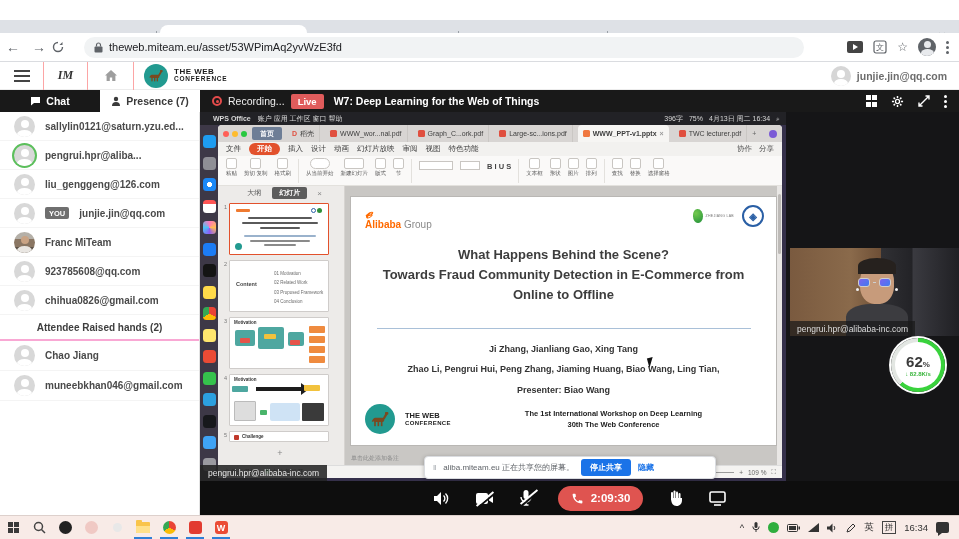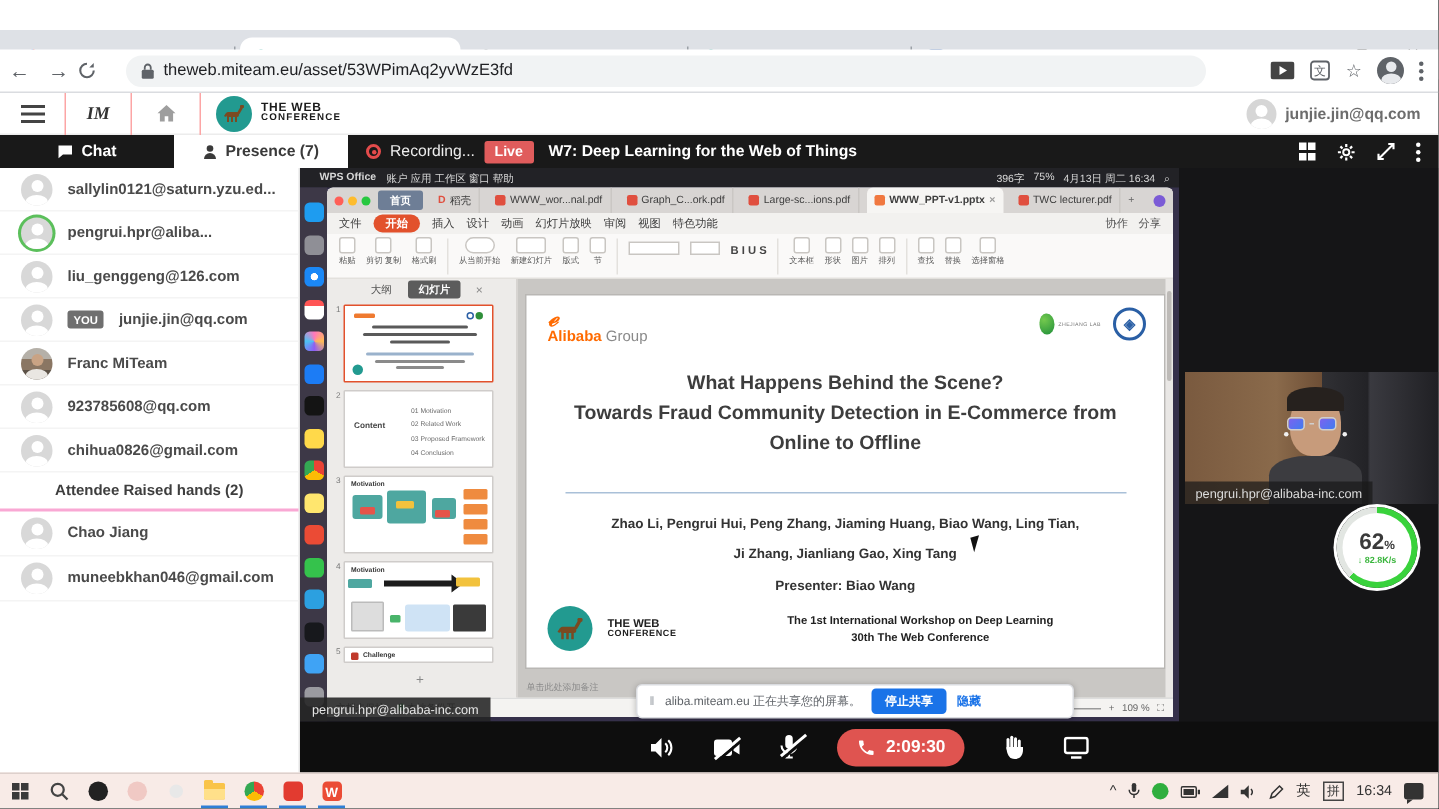--- a/index.html
+++ b/index.html
@@ -57,21 +57,21 @@
   .brandtxt .b1 { font-size:8px; font-weight:700; color:#1b1b1b; letter-spacing:.5px; }
   .brandtxt .b2 { font-size:6.5px; font-weight:700; color:#1b1b1b; letter-spacing:.8px; }
   .ah-user { margin-left:auto; display:flex; align-items:center; gap:6px; padding-right:12px; }
   .avatar-gray { width:20px; height:20px; border-radius:50%; background:#d6d6d6; position:relative; overflow:hidden; flex:0 0 20px;}
   .avatar-gray::before{content:"";position:absolute;left:6px;top:4px;width:8px;height:8px;border-radius:50%;background:#fff;}
   .avatar-gray::after{content:"";position:absolute;left:3px;top:13px;width:14px;height:9px;border-radius:50% 50% 0 0;background:#fff;}
   .ah-email { font-size:10.5px; font-weight:700; color:#6d6d6d; }
   
   .callbar { position:absolute; left:0; top:90px; width:959px; height:22px; background:#191919;
              display:flex; align-items:center; color:#fff; }
-  .ctab { width:116px; height:22px; display:flex; align-items:center; justify-content:center; gap:5px;
+  .ctab { width:100px; height:22px; display:flex; align-items:center; justify-content:center; gap:5px;
           font-size:10.5px; font-weight:700; }
   .ctab.white { background:#fff; color:#3a3a3a; }
   .rec-wrap { display:flex; align-items:center; gap:6px; margin-left:12px; }
   .rec-ic { width:10px; height:10px; border:2px solid #e34b4b; border-radius:50%; position:relative; }
   .rec-ic::after { content:""; position:absolute; left:1.5px; top:1.5px; width:3px; height:3px; border-radius:50%; background:#e34b4b; }
   .rec-txt { font-size:10.5px; color:#eee; }
   .live { background:#e05c5c; border-radius:2px; font-size:9.5px; font-weight:700; padding:2px 7px; }
   .c-title { font-size:10.5px; font-weight:700; margin-left:4px; }
   .cb-right { margin-left:auto; display:flex; align-items:center; gap:14px; padding-right:12px; }
   .gridic { display:grid; grid-template-columns:5px 5px; gap:1.5px; }
@@ -695,22 +695,22 @@
                 </span>
                 <span class="seal">◈</span>
               </div>
               <div class="s-title">
                 <div>What Happens Behind the Scene?</div>
                 <div>Towards Fraud Community Detection in E-Commerce from</div>
                 <div>Online to Offline</div>
               </div>
               <div class="s-div"></div>
               <div class="s-auth">
+                <div>Ji Zhang, Jianliang Gao, Xing Tang</div>
                 <div>Zhao Li, Pengrui Hui, Peng Zhang, Jiaming Huang, Biao Wang, Ling Tian,</div>
-                <div>Ji Zhang, Jianliang Gao, Xing Tang</div>
               </div>
               <div class="s-pres">Presenter: Biao Wang</div>
               <div class="s-foot">
                 <span class="twc-big">
                   <svg width="20" height="17" viewBox="0 0 24 20">
                       <g fill="#7a4a21">
                         <rect x="4" y="8" width="13" height="5" rx="2"></rect>
                         <rect x="5" y="12" width="2" height="6"></rect>
                         <rect x="9" y="12" width="2" height="6"></rect>
                         <rect x="13" y="12" width="2" height="6"></rect>

